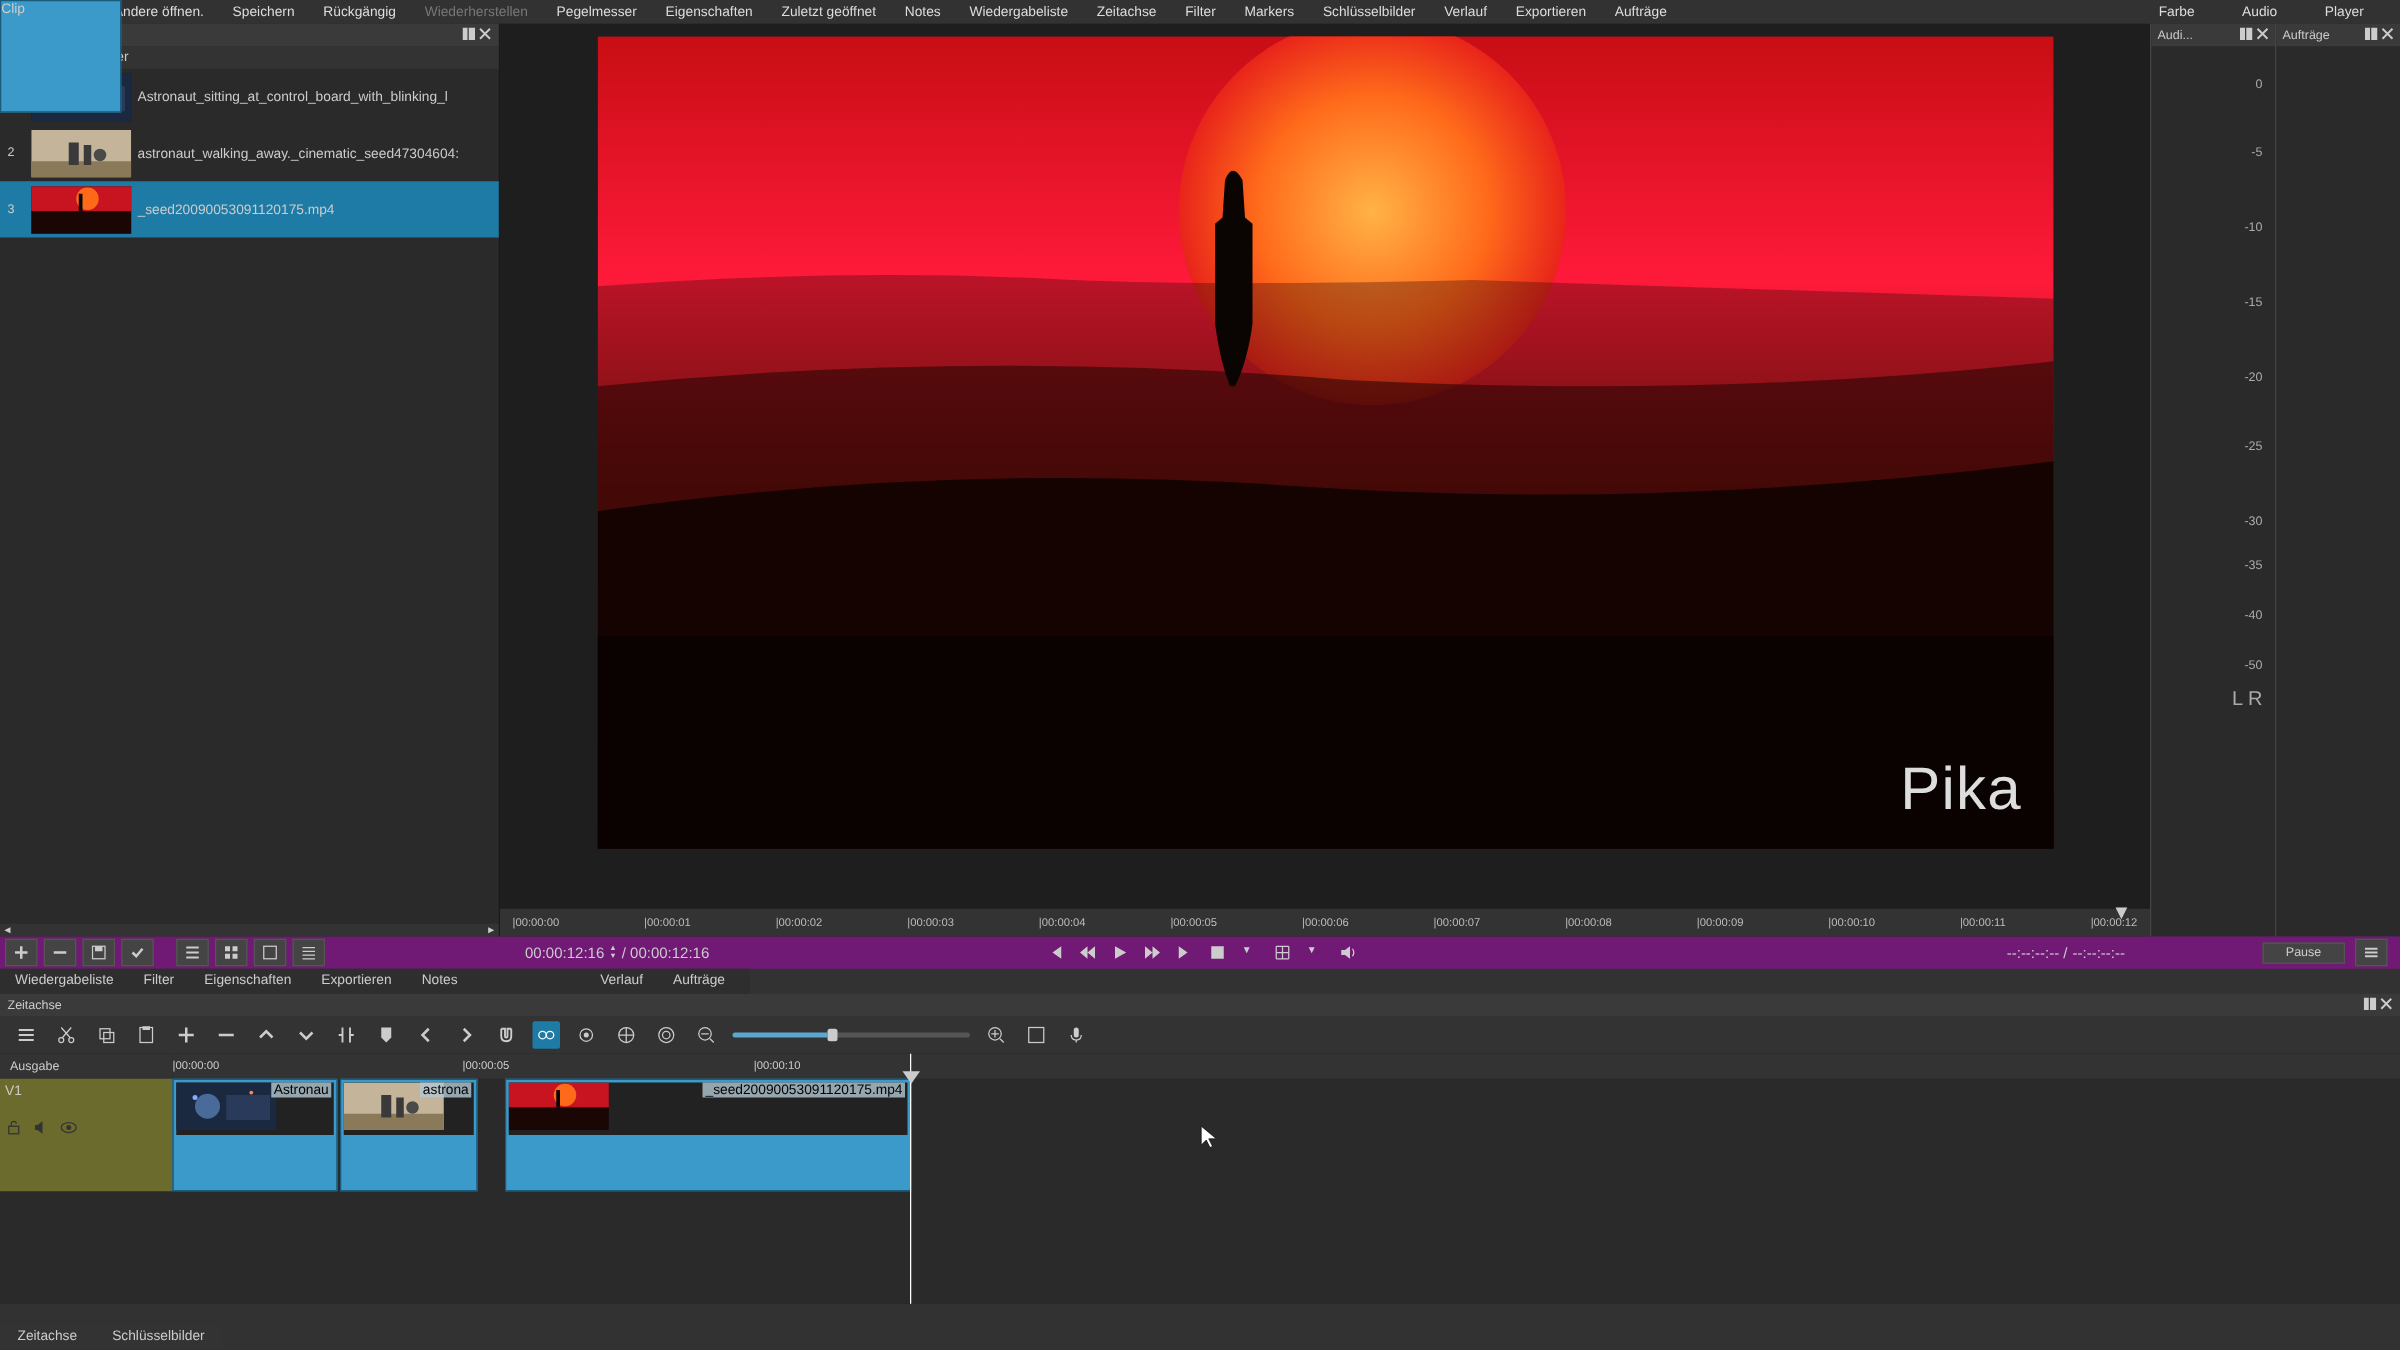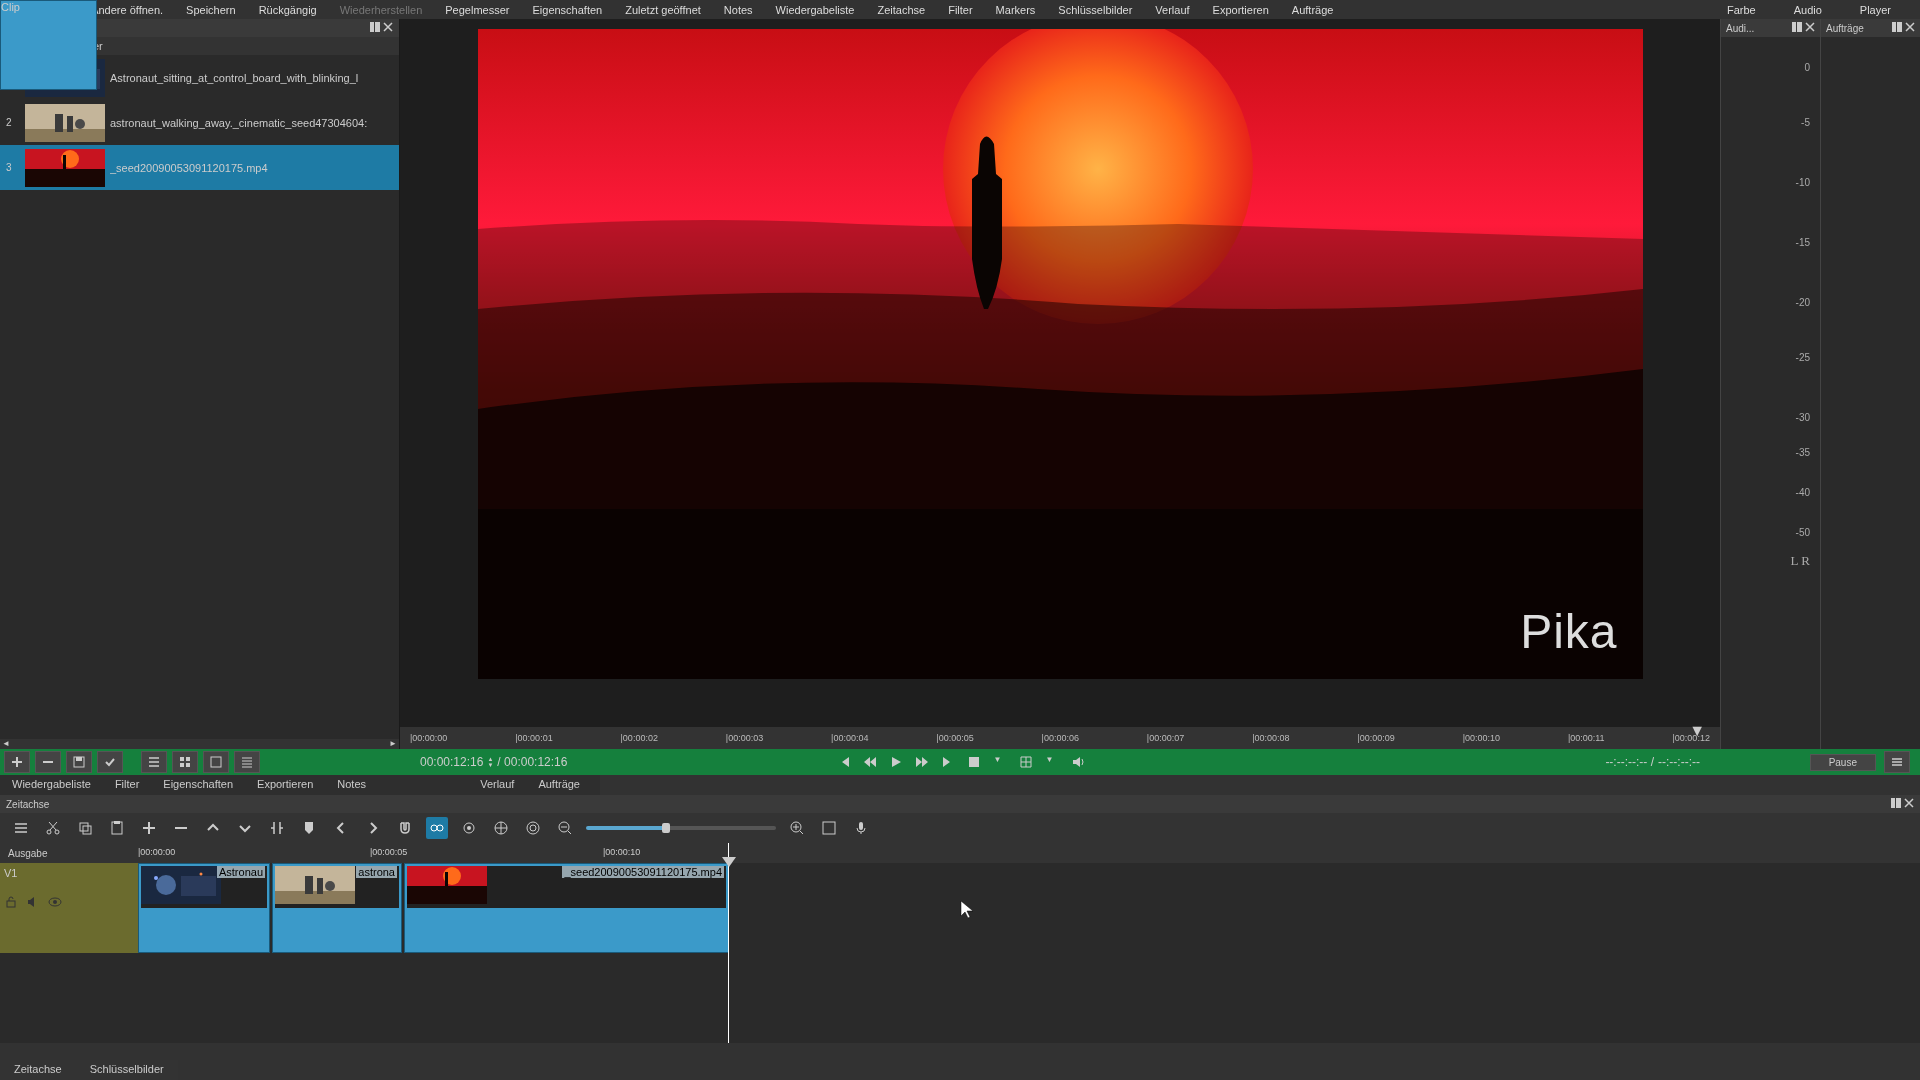--- a/index.html
+++ b/index.html
@@ -39,24 +39,24 @@
   .ruler-row { height: 22px; background: #333; display: flex; align-items: center; padding: 0 10px; position: relative; }
   .ruler-ticks { display: flex; flex: 1; justify-content: space-between; font-size: 9px; color: #bbb; }
   .ruler-marker { position: absolute; right: 15px; top: -5px; font-size: 16px; }
 
   
   .meters { width: 200px; background: #2a2a2a; display: flex; }
   .meter-col { flex: 1; display: flex; flex-direction: column; border-left: 1px solid #444; }
   .meter-col .mhdr { height: 18px; background: #3a3a3a; display: flex; align-items: center; padding: 0 5px; justify-content: space-between; font-size: 10px; }
   .meter-scale { flex: 1; position: relative; }
   .db { position: absolute; right: 10px; font-size: 10px; color: #aaa; }
-  .lr { position: absolute; bottom: 180px; right: 10px; font-size: 13px; color: #aaa; font-family: Liberation Serif, serif; }
-
-  
-  .transport-row { height: 26px; background: #15803d; display: flex; align-items: center; }
+  .lr { position: absolute; bottom: 180px; right: 10px; font-size: 16px; color: #aaa; }
+
+  
+  .transport-row { height: 26px; background: #701a75; display: flex; align-items: center; }
   .transport-left { width: 400px; display: flex; align-items: center; gap: 5px; padding-left: 4px; }
   .tbtn { width: 26px; height: 22px; background: #444; border: 1px solid #555; display: flex; align-items: center; justify-content: center; color: #ddd; font-size: 12px; }
   .transport-mid { flex: 1; display: flex; align-items: center; gap: 20px; padding: 0 20px; }
   .tc { font-family: monospace; font-size: 12px; display: flex; align-items: center; gap: 4px; }
   .tc .spin { display: inline-flex; flex-direction: column; font-size: 6px; line-height: 6px; }
   .play-ctrls { display: flex; gap: 12px; margin: 0 auto; }
   .play-ctrls svg, .play-ctrls span { width: 14px; height: 14px; }
   .transport-right { width: 200px; display: flex; align-items: center; justify-content: flex-end; padding-right: 10px; gap: 8px; }
   .pause-btn { padding: 2px 18px; background: #444; border: 1px solid #555; font-size: 10px; }
 
@@ -568,21 +568,21 @@
         <div class="clip" style="left: 0px; width: 132px;">
           <div class="cthumb"><svg width="128" height="40" preserveAspectRatio="none">
               <rect width="80" height="38" fill="#1a2840"></rect>
               <circle cx="25" cy="19" r="10" fill="#4a6a9a"></circle>
               <rect x="40" y="10" width="35" height="20" fill="#2a3a5a"></rect>
               <circle cx="15" cy="12" r="2" fill="#8af"></circle>
               <circle cx="60" cy="8" r="1.5" fill="#f84"></circle>
             </svg></div>
           <span class="clabel">Astronau</span>
         </div>
-        <div class="clip" style="left: 134px; width: 130px;">
+        <div class="clip" style="left: 134px; width: 110px;">
           <div class="cthumb"><svg width="126" height="40" preserveAspectRatio="none">
               <rect width="80" height="38" fill="#c4b59a"></rect>
               <rect y="25" width="80" height="13" fill="#8a7a5a"></rect>
               <rect x="30" y="10" width="8" height="18" fill="#3a3a3a"></rect>
               <rect x="42" y="12" width="6" height="16" fill="#3a3a3a"></rect>
               <circle cx="55" cy="20" r="5" fill="#4a4a4a"></circle>
             </svg></div>
           <span class="clabel">astrona</span>
         </div>
         <div class="clip" style="left: 266px; width: 325px;">

